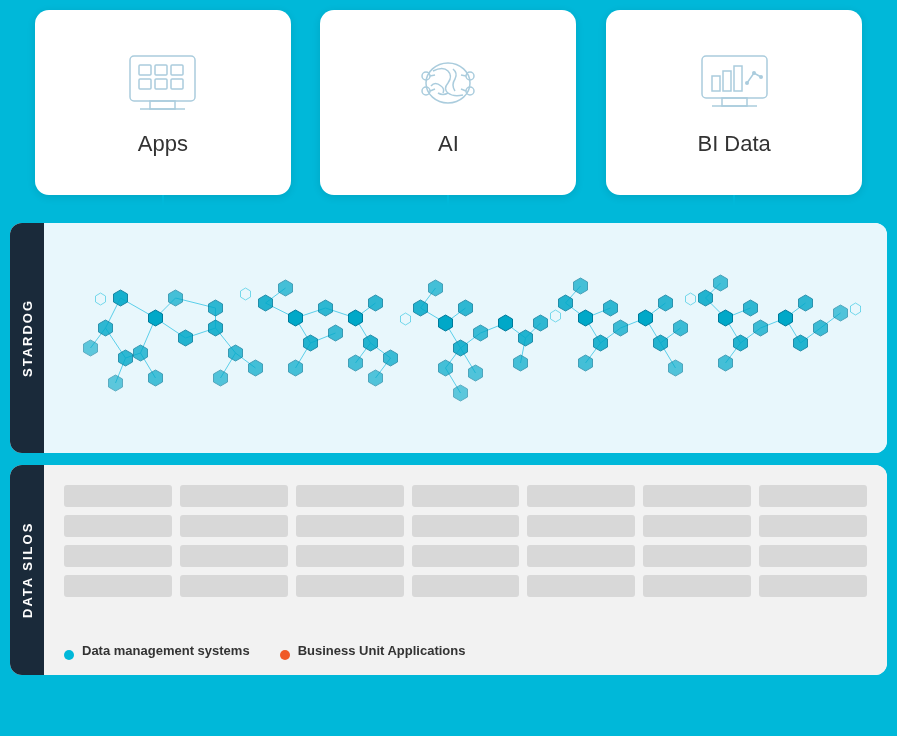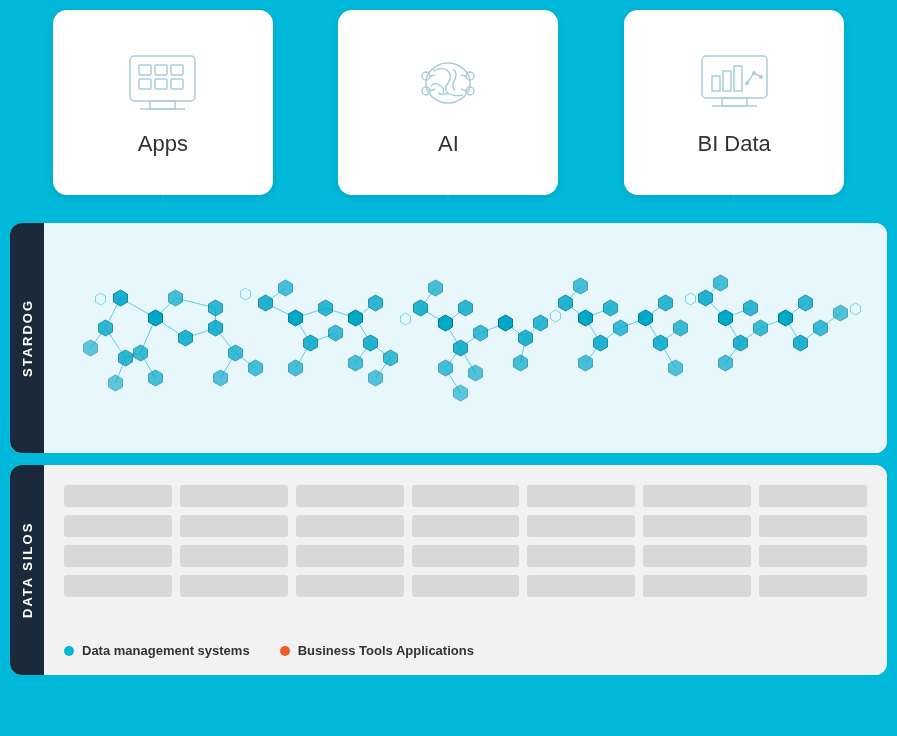--- a/index.html
+++ b/index.html
@@ -27,21 +27,21 @@
       display: flex;
       gap: 0;
       padding: 0 10px;
       justify-content: space-around;
       margin-bottom: 0;
     }
 
     .card {
       background: white;
       border-radius: 14px;
-      width: 220px;
+      width: 256px;
       min-height: 185px;
       display: flex;
       flex-direction: column;
       align-items: center;
       justify-content: center;
       box-shadow: 0 2px 8px rgba(0,0,0,0.1);
       gap: 12px;
       padding: 20px;
     }
 
@@ -187,21 +187,21 @@
 
     .silo-legend {
       display: flex;
       gap: 30px;
       align-items: flex-start;
       margin-top: 10px;
     }
 
     .legend-item {
       display: flex;
-      align-items: flex-start;
+      align-items: flex-end;
       gap: 8px;
     }
 
     .legend-dot {
       width: 10px;
       height: 10px;
       border-radius: 50%;
       margin-top: 3px;
       flex-shrink: 0;
     }
@@ -508,19 +508,19 @@
         </div>
       </div>
 
       <div class="silo-legend">
         <div class="legend-item">
           <div class="legend-dot blue"></div>
           <span class="legend-text">Data management systems</span>
         </div>
         <div class="legend-item">
           <div class="legend-dot orange"></div>
-          <span class="legend-text">Business Tools Applications</span>
+          <span class="legend-text">Business Unit Applications</span>
         </div>
       </div>
     </div>
   </div>
 
 </div>
 
 </body></html>

